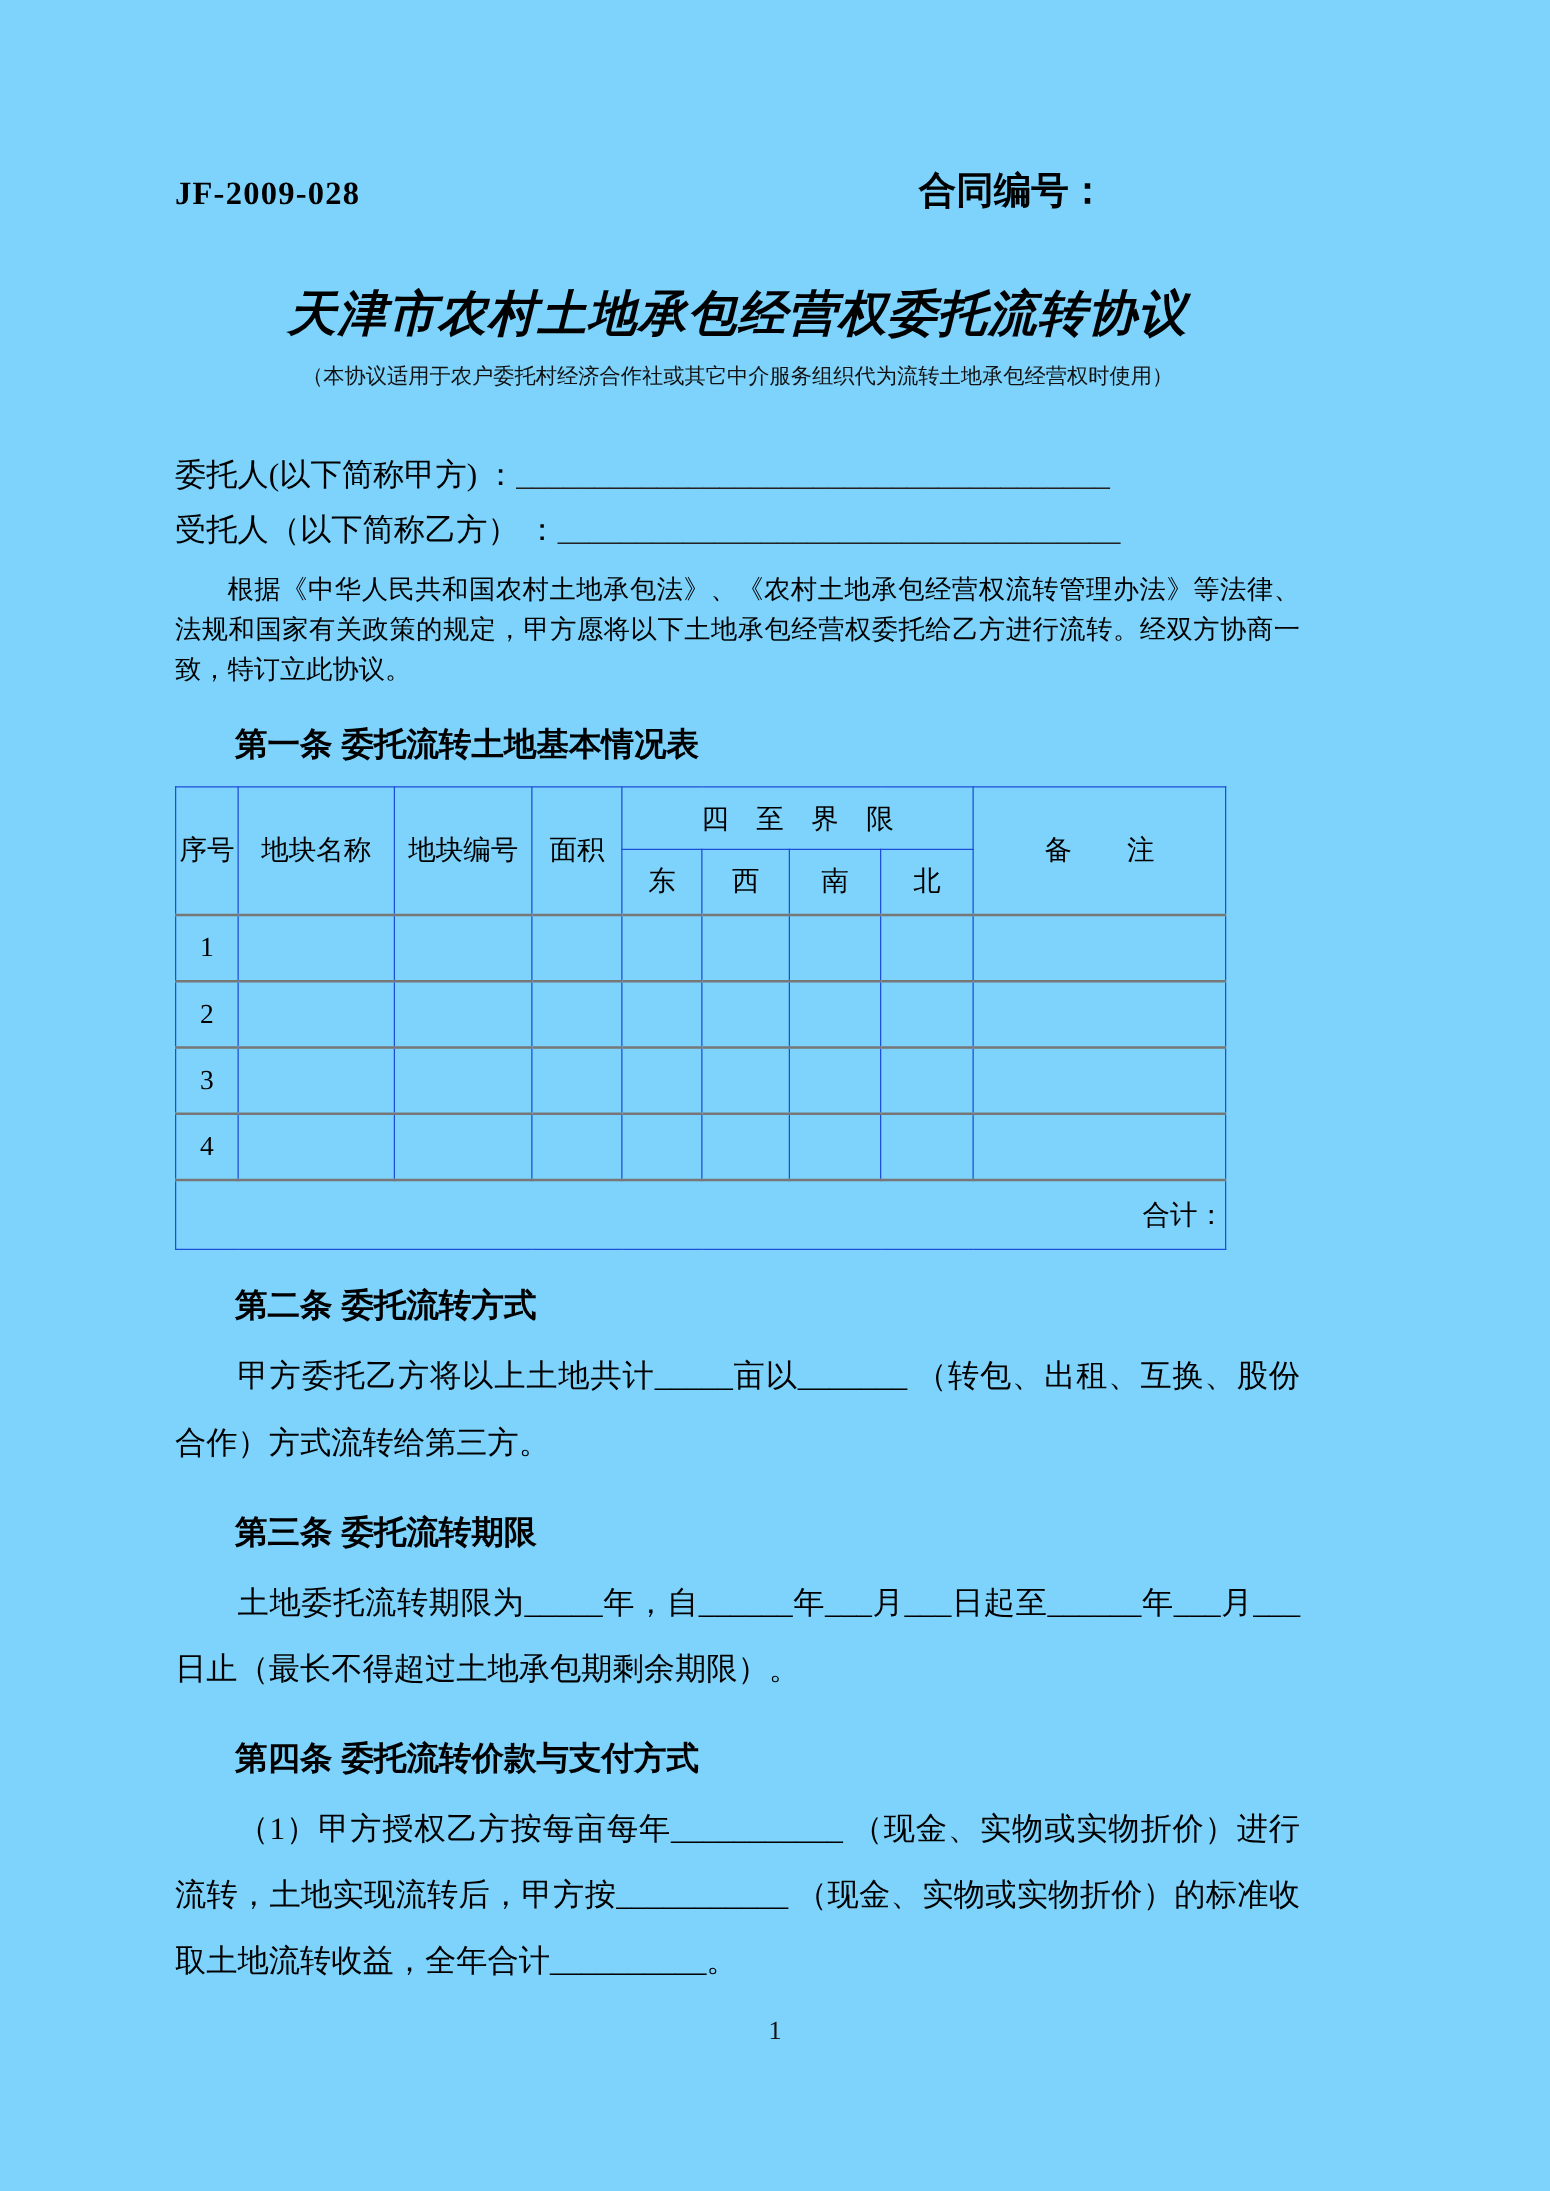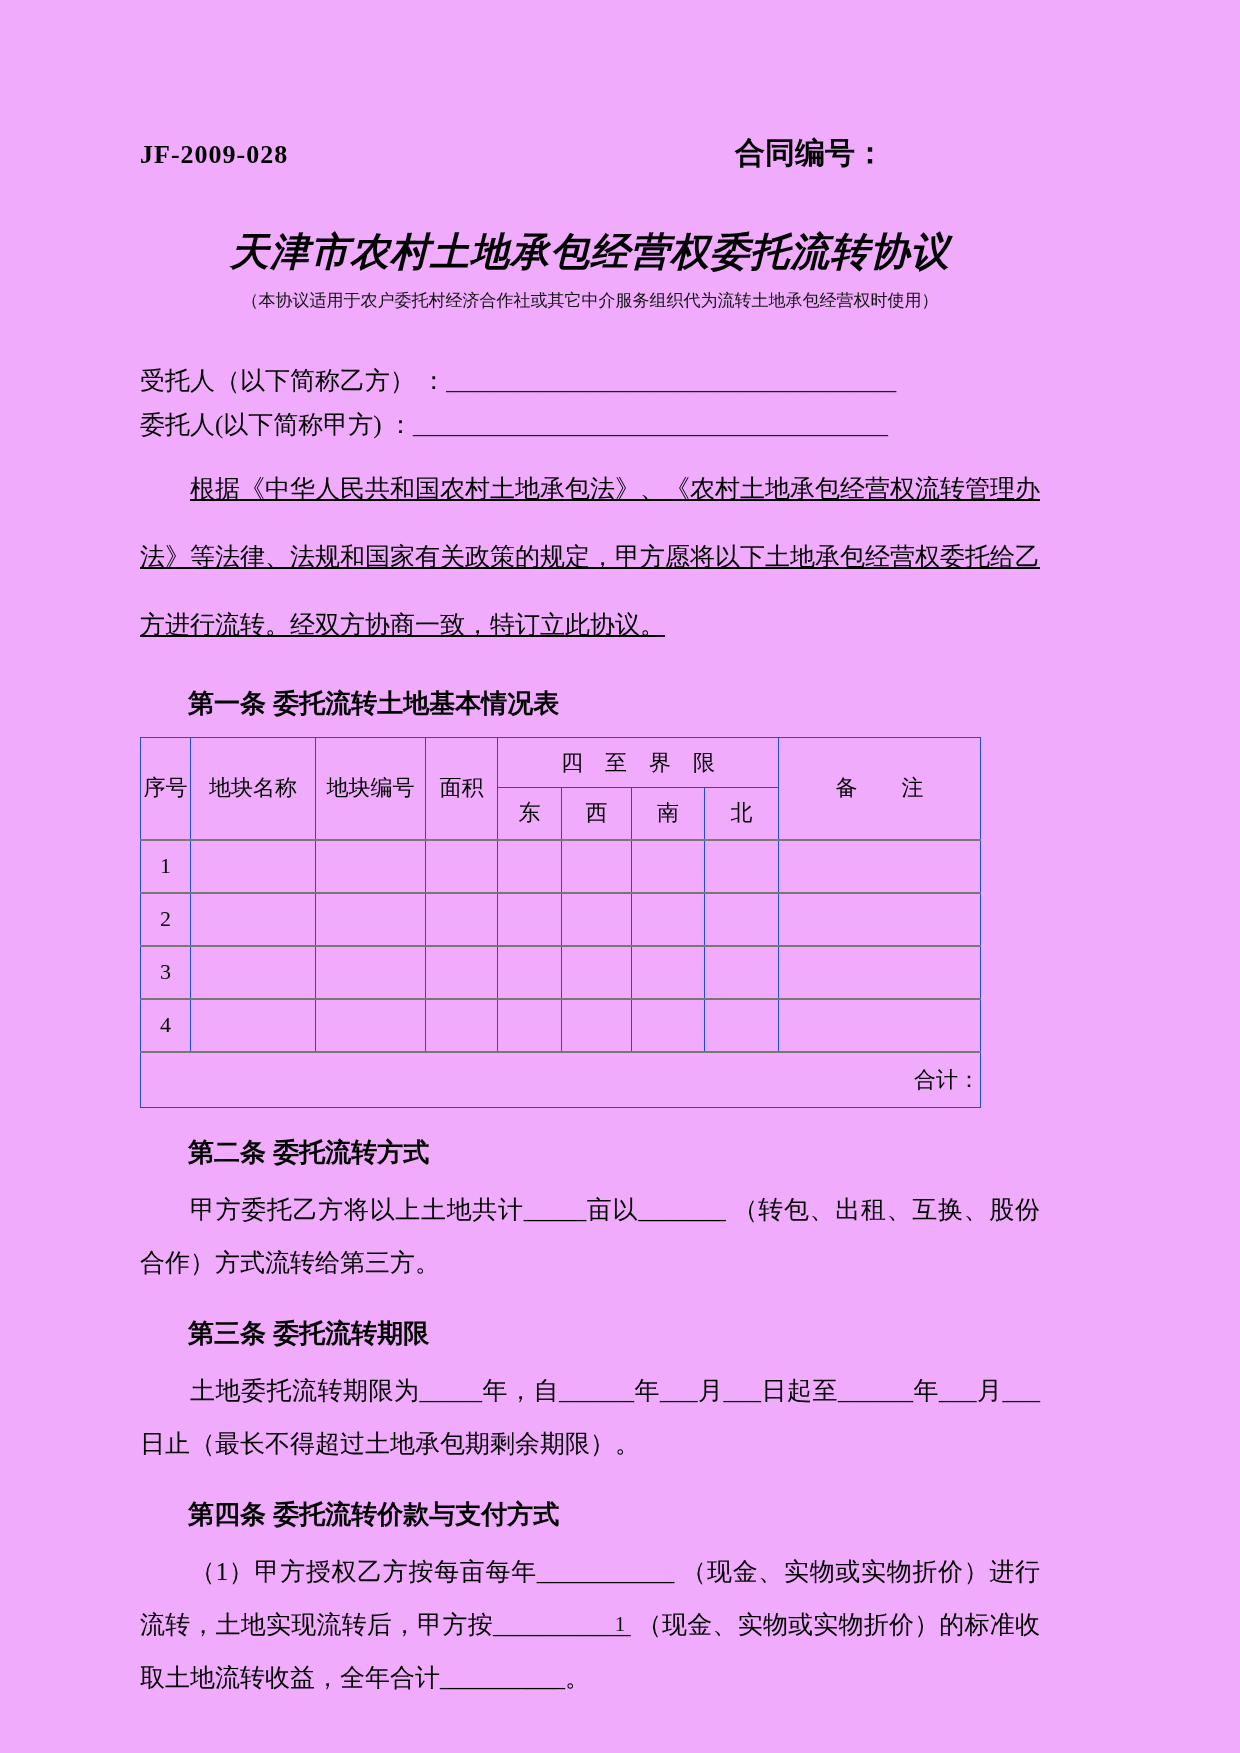--- a/index.html
+++ b/index.html
@@ -4,21 +4,21 @@
 <style>
   * { margin: 0; padding: 0; box-sizing: border-box; }
   html, body { background: #e8e8e8; }
   body { font-family: "Liberation Serif", serif; color: #000; }
 
   .page {
     position: relative;
     width: 1240px;
     height: 1753px;
     margin: 0 auto;
-    background: #f0abfc;
+    background: #7dd3fc;
     padding: 140px 200px 0 140px;
     overflow: hidden;
   }
 
   .doc-header {
     display: flex;
     justify-content: space-between;
     align-items: flex-start;
     padding-right: 60px;
     line-height: 30px;
@@ -55,25 +55,24 @@
   .party-block { margin-top: 46px; }
   .party-line {
     font-size: 25px;
     line-height: 44px;
     white-space: nowrap;
   }
   .blank { letter-spacing: 0; color: #222; }
 
   .preamble {
     margin-top: 8px;
-    font-size: 25px;
-    line-height: 68px;
+    font-size: 21px;
+    line-height: 32px;
     text-align: justify;
     text-indent: 2em;
-    text-decoration: underline;
   }
 
   .section-heading {
     margin-top: 27px;
     font-family: "Liberation Sans", sans-serif;
     font-size: 26px;
     font-weight: bold;
     line-height: 34px;
     text-indent: 48px;
   }
@@ -128,24 +127,24 @@
   <div class="doc-header">
     <span class="doc-code">JF-2009-028</span>
     <span class="contract-no">合同编号：</span>
   </div>
 
   <h1 class="doc-title">天津市农村土地承包经营权委托流转协议</h1>
   <div class="doc-subtitle">（本协议适用于农户委托村经济合作社或其它中介服务组织代为流转土地承包经营权时使用）</div>
 
   <div class="party-block">
     <div class="party-line">
-      <span>受托人（以下简称乙方） ：</span><span class="blank">____________________________________</span>
+      <span>委托人(以下简称甲方) ：</span><span class="blank">______________________________________</span>
     </div>
     <div class="party-line">
-      <span>委托人(以下简称甲方) ：</span><span class="blank">______________________________________</span>
+      <span>受托人（以下简称乙方） ：</span><span class="blank">____________________________________</span>
     </div>
   </div>
 
   <p class="preamble">根据《中华人民共和国农村土地承包法》、《农村土地承包经营权流转管理办法》等法律、法规和国家有关政策的规定，甲方愿将以下土地承包经营权委托给乙方进行流转。经双方协商一致，特订立此协议。</p>
 
   <h2 class="section-heading">第一条 委托流转土地基本情况表</h2>
 
   <table class="land-table">
     <colgroup>
       <col style="width:50px">

